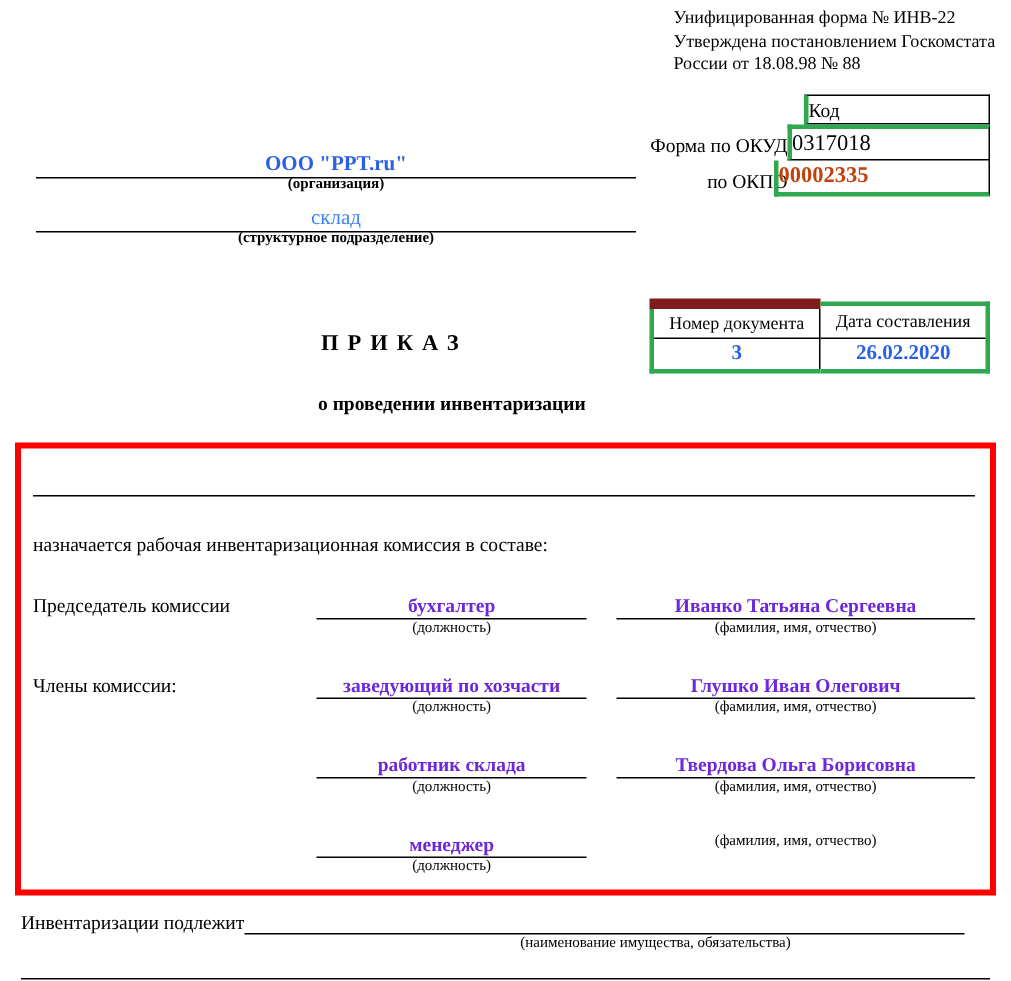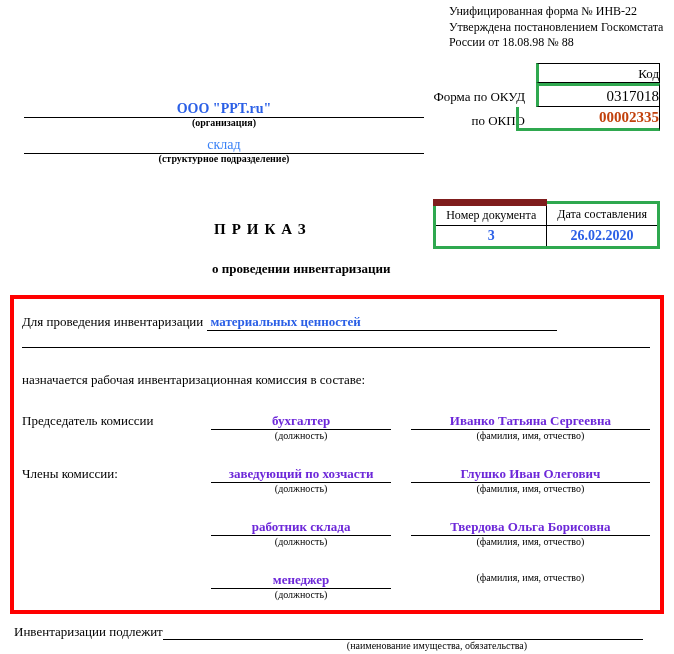--- a/index.html
+++ b/index.html
@@ -16,24 +16,24 @@
       line-height: 1.3;
       margin-bottom: 8px;
     }
     .header-grid {
       position: relative;
       height: 110px;
     }
     .code-box {
       position: absolute;
       border: 1px solid #000;
-      text-align: right;
+      text-align: left;
     }
     .code-box.kod { right: 10px; top: 4px; width: 124px; height: 20px; border-left: 3px solid #2fa84f; padding-top: 2px; }
-    .code-box.okud-val { right: 10px; top: 24px; width: 124px; height: 24px; border-top: 3px solid #2fa84f; border-left: 3px solid #2fa84f; font-size: 15px; padding-top: 2px;}
+    .code-box.okud-val { right: 10px; top: 24px; width: 135px; height: 24px; border-top: 3px solid #2fa84f; border-left: 3px solid #2fa84f; font-size: 15px; padding-top: 2px;}
     .lbl-okud { position: absolute; right: 145px; top: 30px; font-size: 13px; }
     .lbl-okpo { position: absolute; right: 145px; top: 54px; font-size: 13px; }
     .code-box.okpo-val { right: 10px; top: 48px; width: 144px; height: 24px; border: 1px solid #000; border-top: none; border-left: 3px solid #2fa84f; border-bottom: 3px solid #2fa84f; font-weight: bold; color: #c2410c; font-size: 15px; padding-top: 2px;}
     .org-line {
       position: absolute;
       left: 20px;
       top: 42px;
       width: 400px;
       border-bottom: 1px solid #000;
       text-align: center;
@@ -202,24 +202,20 @@
       <td>3</td>
       <td>26.02.2020</td>
     </tr>
   </tbody>
     </table>
   <div class="prikaz">ПРИКАЗ</div>
   <div class="sub-prikaz2">о проведении инвентаризации</div>
 </div>
 
 <div class="red-box">
-  <div>
-    <span>Для проведения инвентаризации</span>
-    <span class="inline-underline">материальных ценностей</span>
-  </div>
   <span class="long-line"></span>
 
   <div class="commission">назначается рабочая инвентаризационная комиссия в составе:</div>
 
   <div class="row">
     <div class="lbl">Председатель комиссии</div>
     <div class="cell col-pos">
       <span class="v">бухгалтер</span>
       <span class="c">(должность)</span>
     </div>

